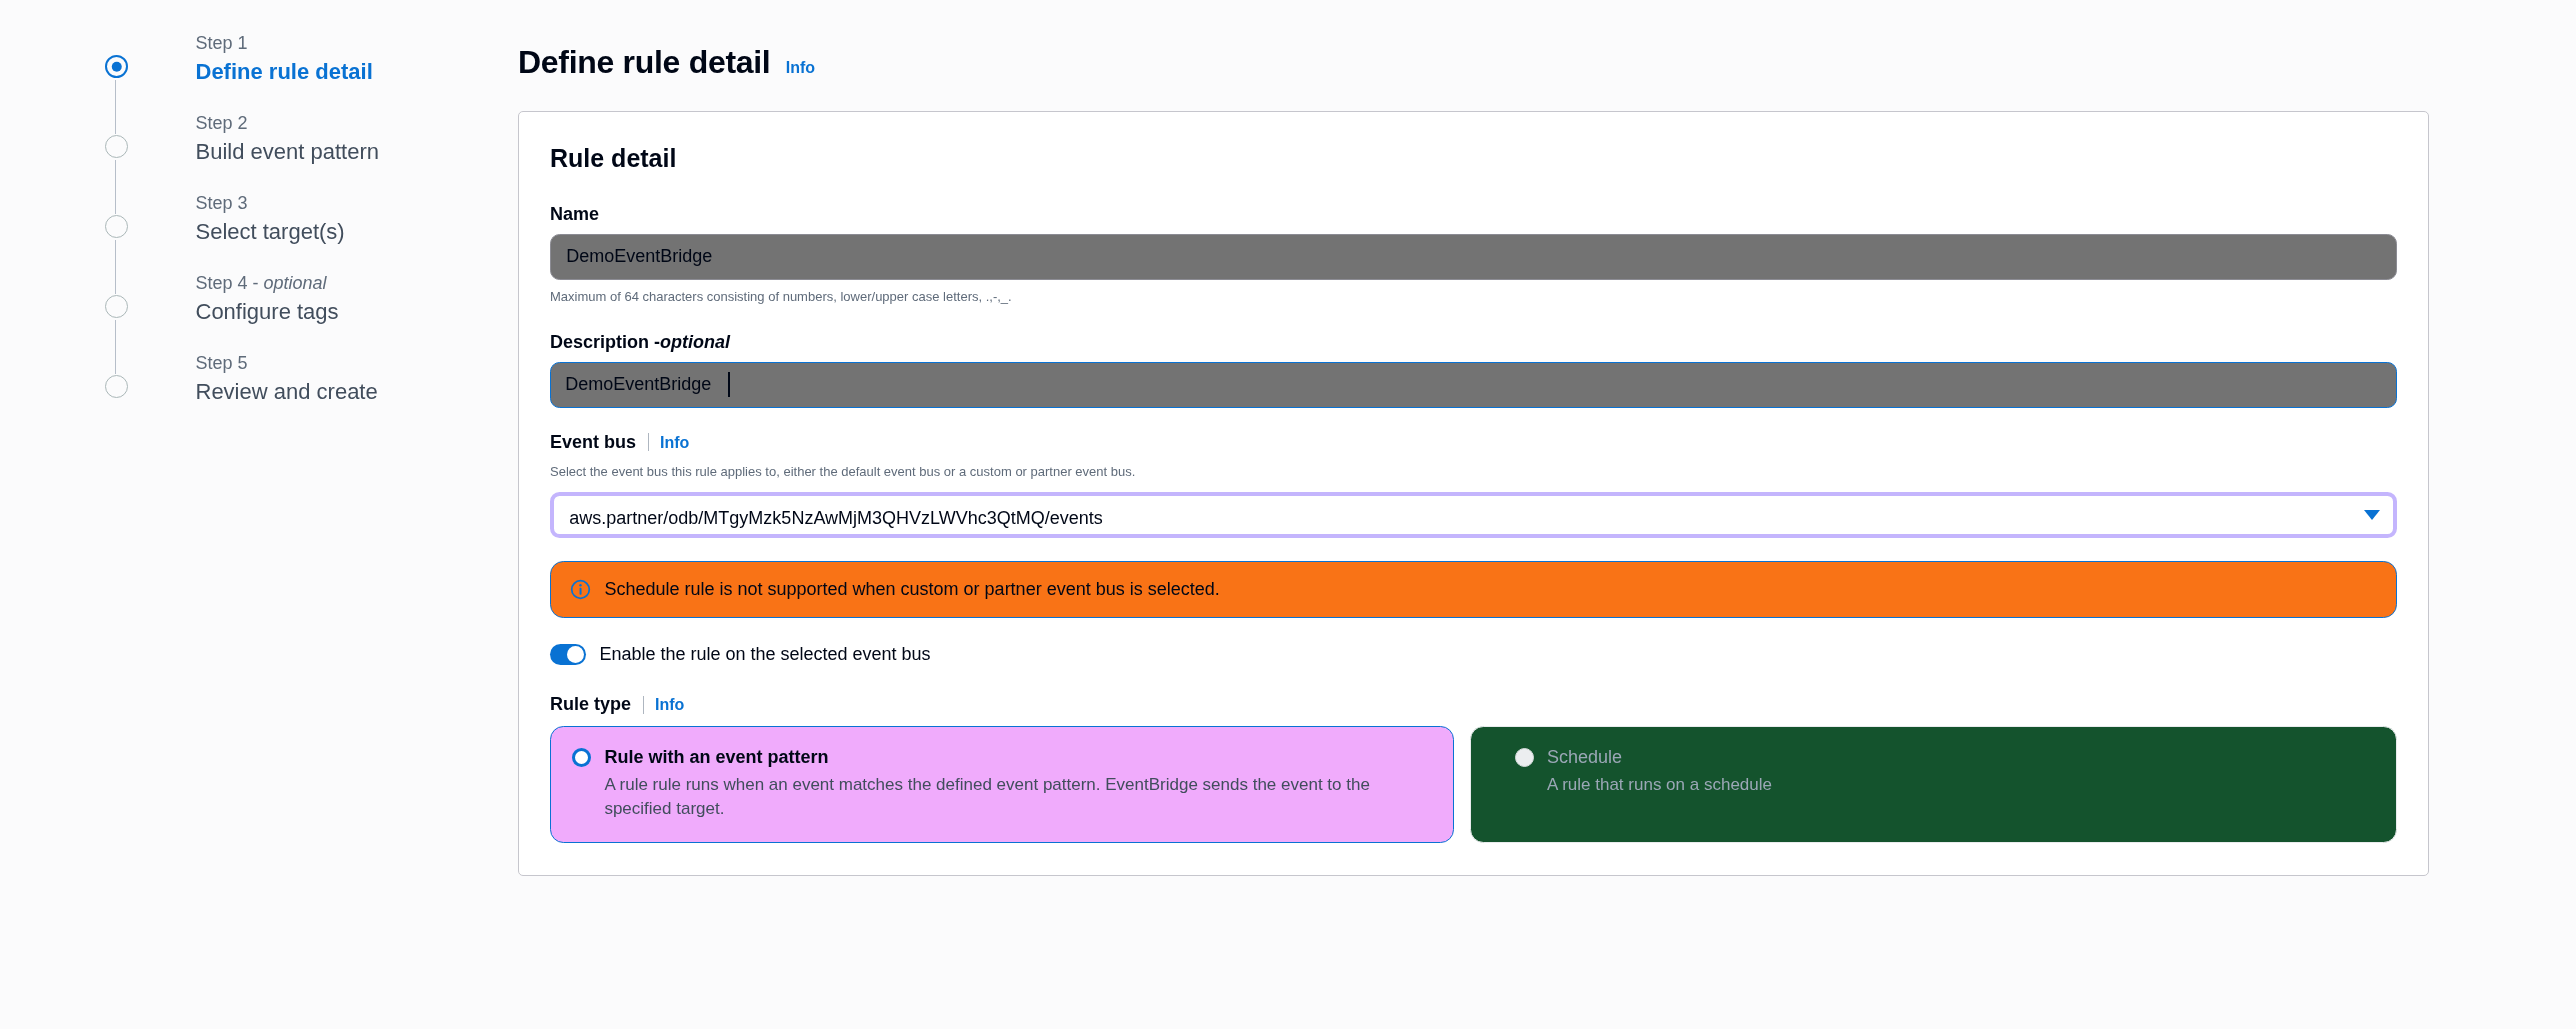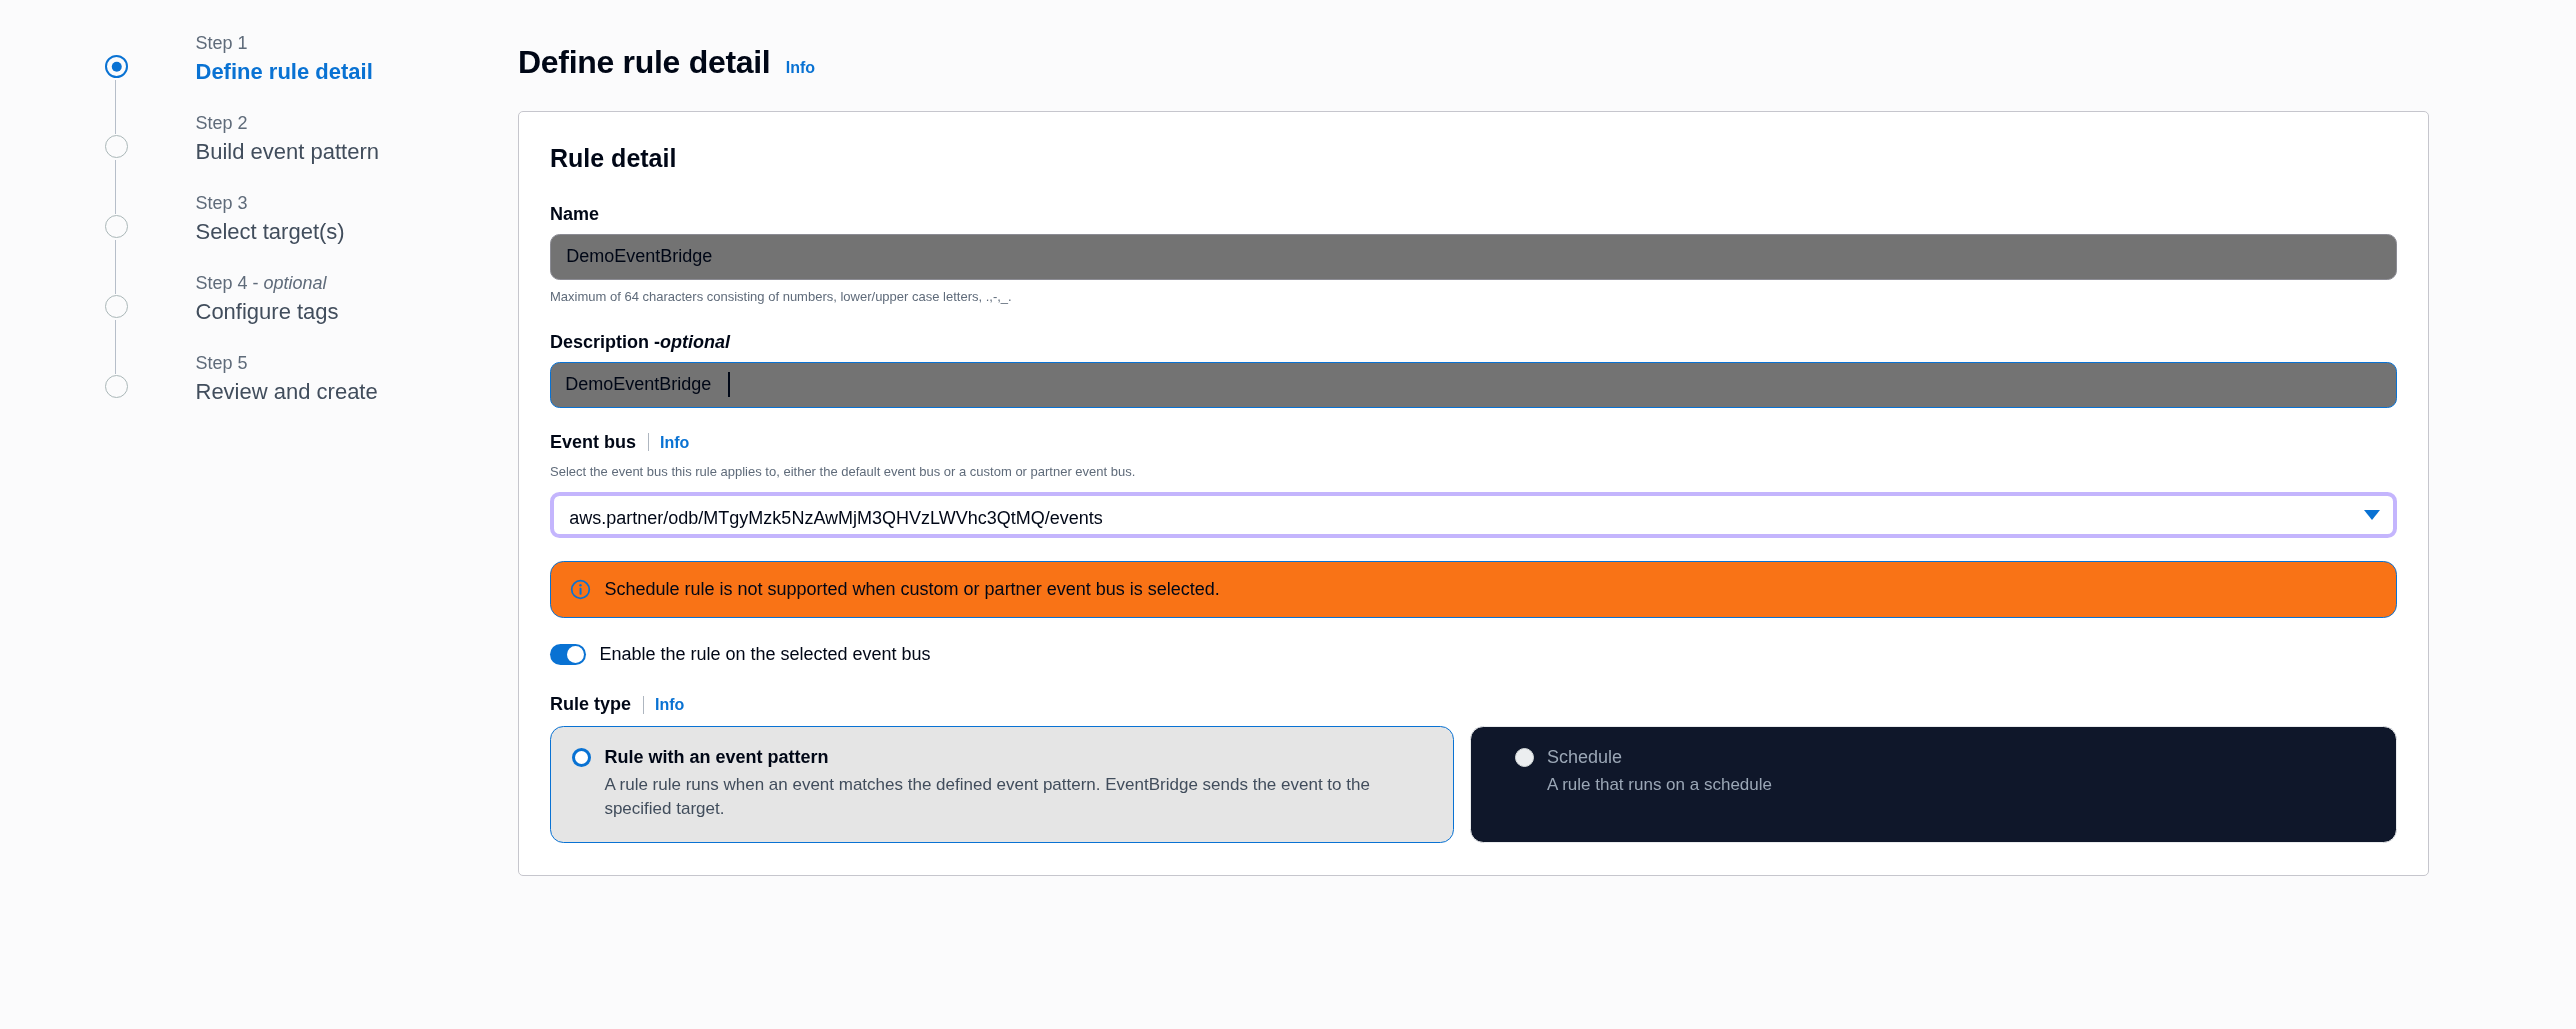--- a/index.html
+++ b/index.html
@@ -300,27 +300,27 @@
     flex: 1 1 0;
     border-radius: 13.4px;
     padding: 19px 21px 21px 21px;
     min-height: 94px;
     display: flex;
     gap: 13.4px;
     align-items: flex-start;
   }
   .tile.selected {
     border: 1.9px solid #0972d3;
-    background: #e5e5e5;
+    background: #f0abfc;
     cursor: pointer;
     justify-content: space-between;
   }
   .tile.disabled {
     border: 1.9px solid #e9ebed;
-    background: #0f172a;
+    background: #14532d;
     cursor: not-allowed;
     padding-left: 44px;
   }
 
   .radio {
     flex: 0 0 auto;
     width: 19px;
     height: 19px;
     border-radius: 50%;
     box-sizing: border-box;

